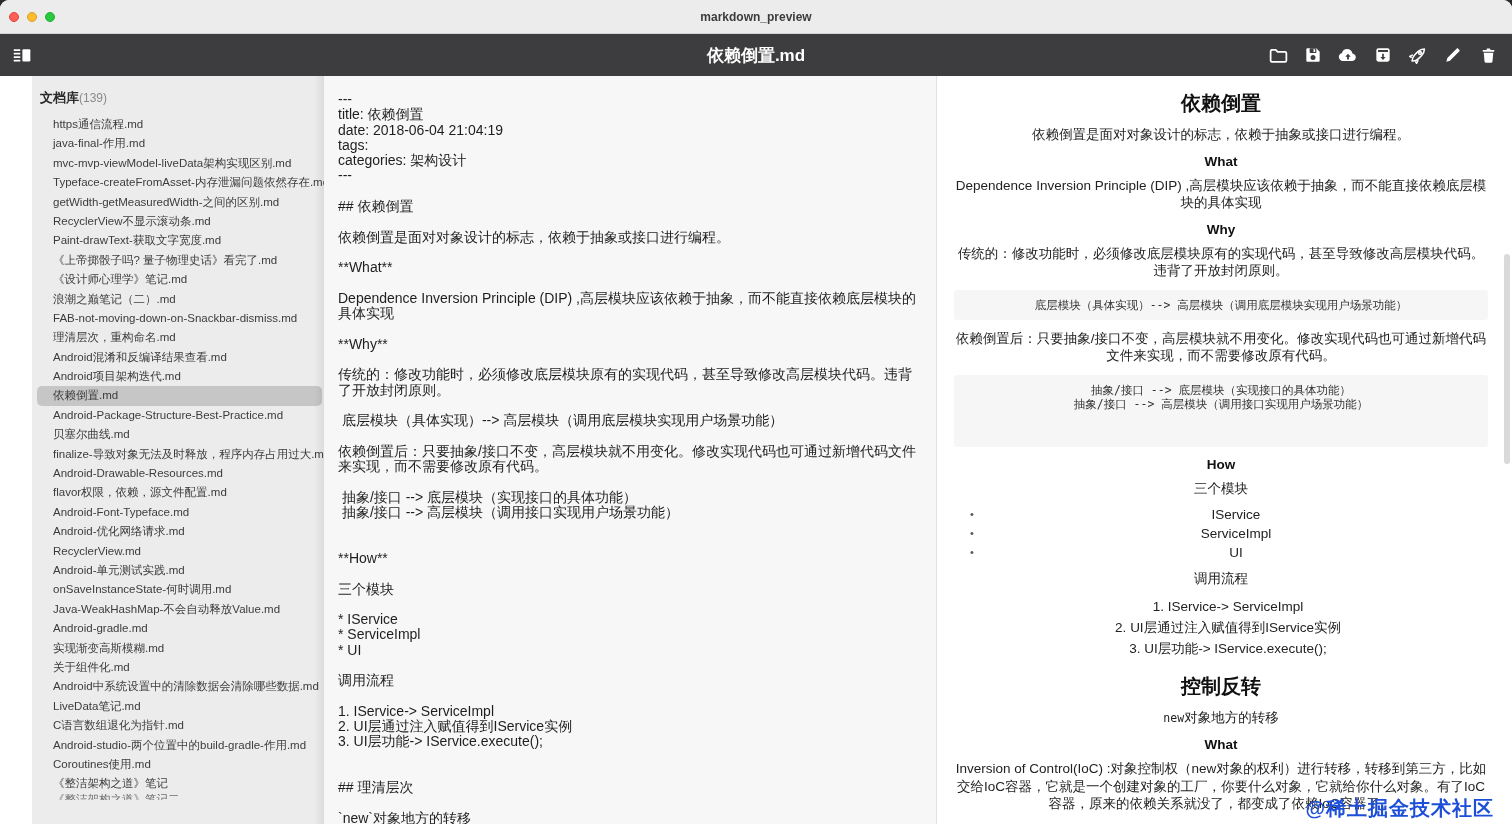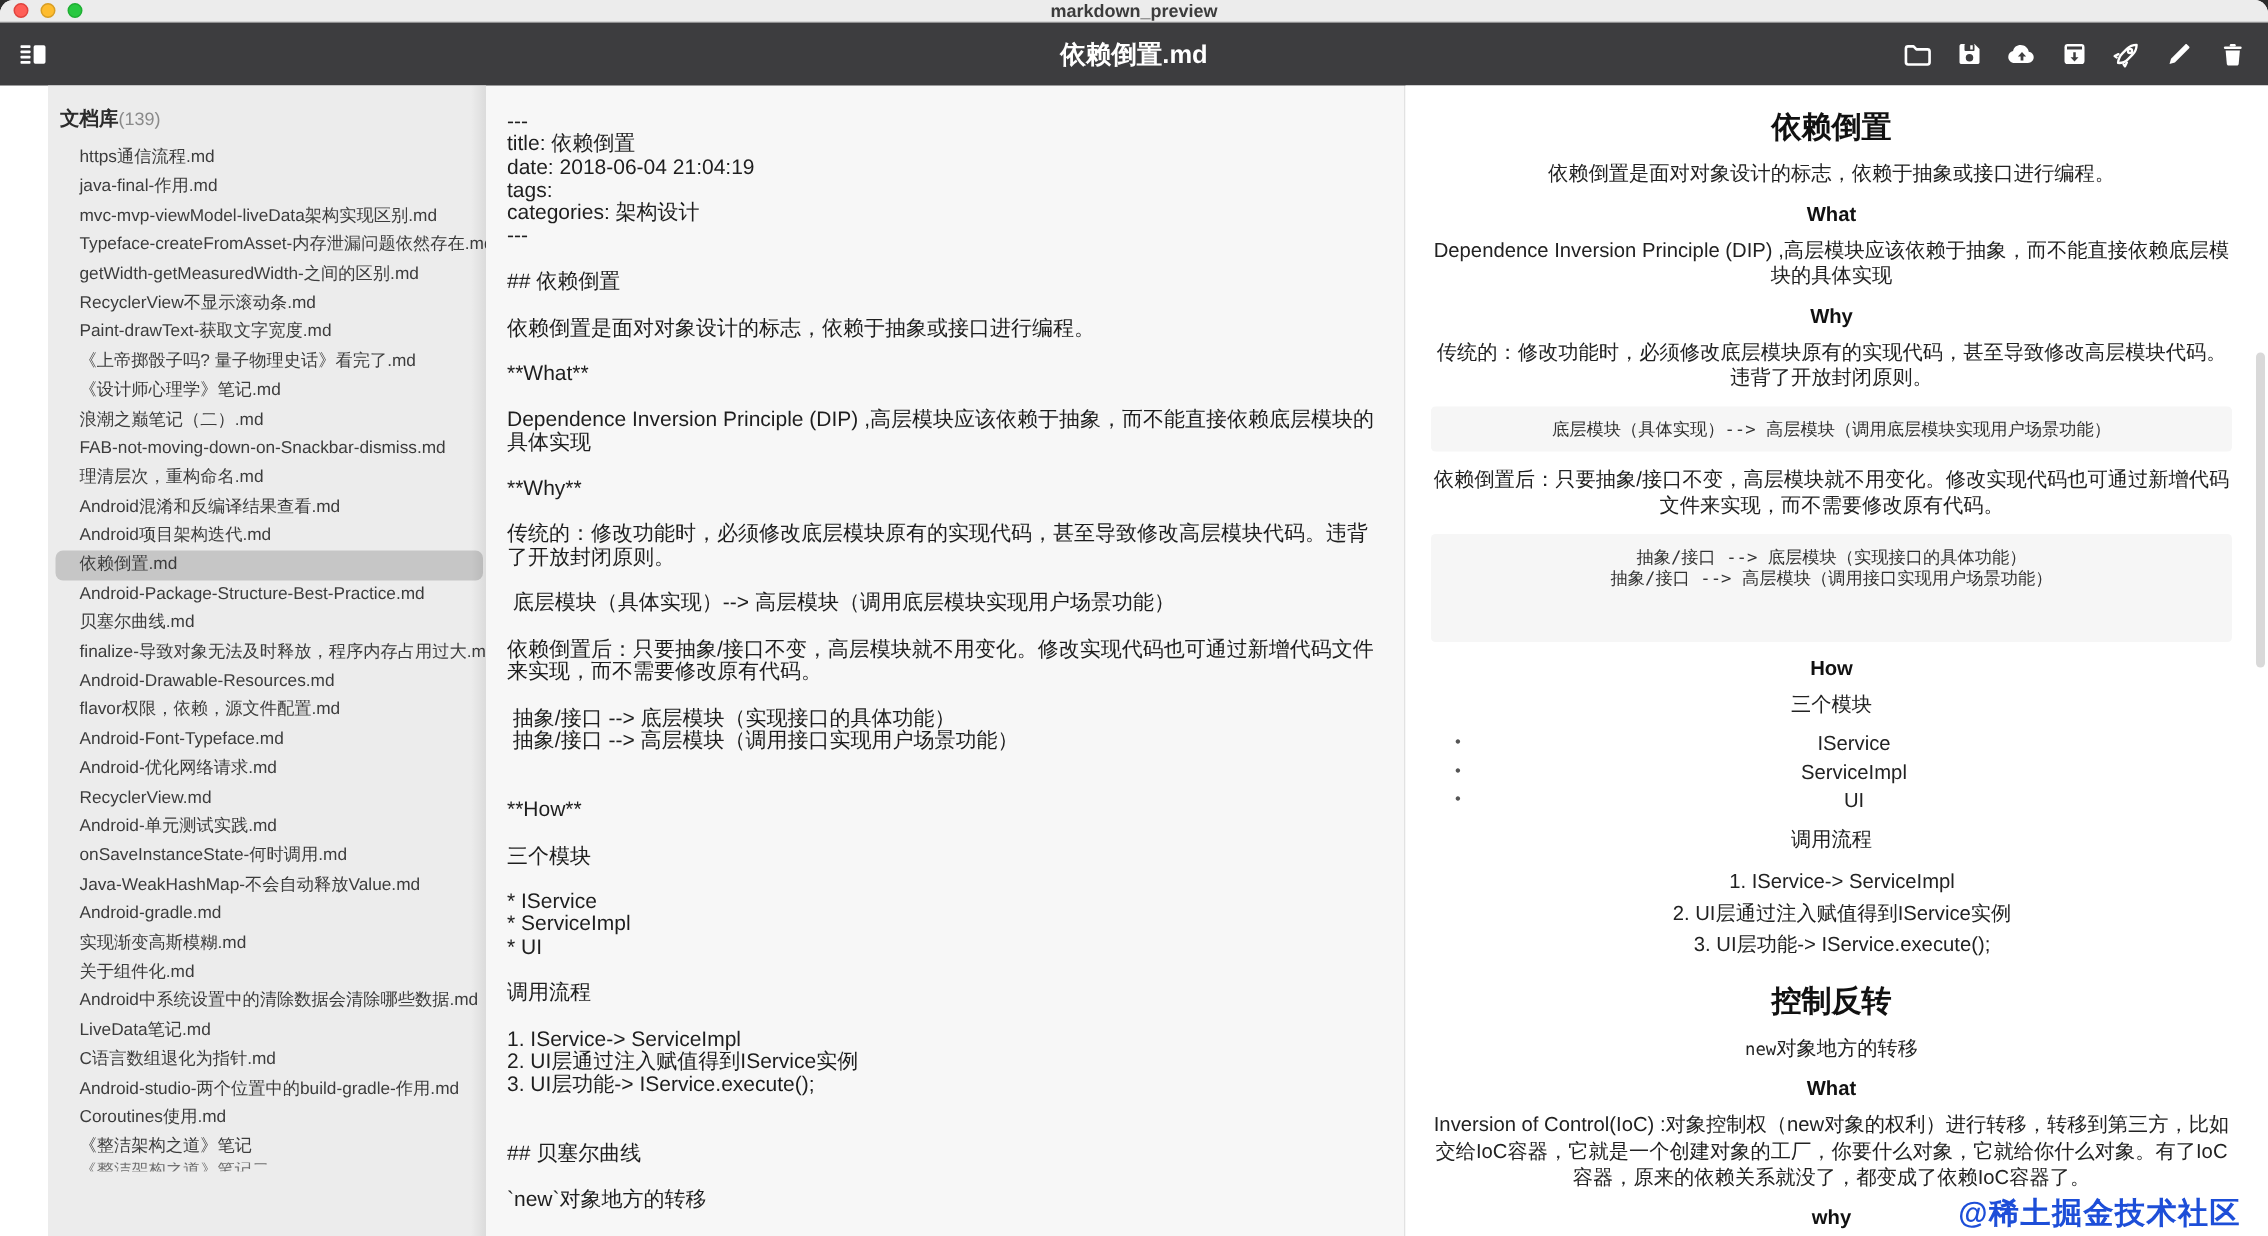--- a/index.html
+++ b/index.html
@@ -1,21 +1,21 @@
 <!DOCTYPE html>
 <html><head>
 <meta charset="utf-8">
 <style>
   * { margin:0; padding:0; box-sizing:border-box; }
   html,body { background:#2b2b2b; font-family:"Liberation Sans","DejaVu Sans",sans-serif; }
   .window { width:1512px; height:824px; display:flex; flex-direction:column; overflow:hidden;
             border-radius:9px 9px 0 0; background:#fff; }
 
   
-  .titlebar { height:15px; background:#ececec; border-bottom:1px solid #d4d4d4;
+  .titlebar { height:34px; background:#ececec; border-bottom:1px solid #d4d4d4;
               display:flex; align-items:center; position:relative; flex:0 0 auto; }
   .traffic { display:flex; gap:8px; margin-left:9px; }
   .tl { width:10px; height:10px; border-radius:50%; }
   .tl.red { background:#ff5f57; border:0.5px solid #e0443e; }
   .tl.yellow { background:#febc2e; border:0.5px solid #d89e24; }
   .tl.green { background:#28c840; border:0.5px solid #1faf33; }
   .titlebar-title { position:absolute; left:0; right:0; text-align:center;
                     font-size:12px; font-weight:bold; color:#3c3c3c; }
 
   
@@ -248,21 +248,21 @@
         <div class="src-line">* ServiceImpl</div>
         <div class="src-line">* UI</div>
         <div class="src-line"></div>
         <div class="src-line">调用流程</div>
         <div class="src-line"></div>
         <div class="src-line">1. IService-&gt; ServiceImpl</div>
         <div class="src-line">2. UI层通过注入赋值得到IService实例</div>
         <div class="src-line">3. UI层功能-&gt; IService.execute();</div>
         <div class="src-line"></div>
         <div class="src-line"></div>
-        <div class="src-line">## 贝塞尔曲线</div>
+        <div class="src-line">## 理清层次</div>
         <div class="src-line"></div>
         <div class="src-line">`new`对象地方的转移</div>
       </div>
 
     <div class="preview">
       <div id="pv-blocks">
           <h2 class="pv-h2">依赖倒置</h2>
           <p class="pv-p">依赖倒置是面对对象设计的标志，依赖于抽象或接口进行编程。</p>
           <p class="pv-strong">What</p>
           <p class="pv-p">Dependence Inversion Principle (DIP) ,高层模块应该依赖于抽象，而不能直接依赖底层模块的具体实现</p>

